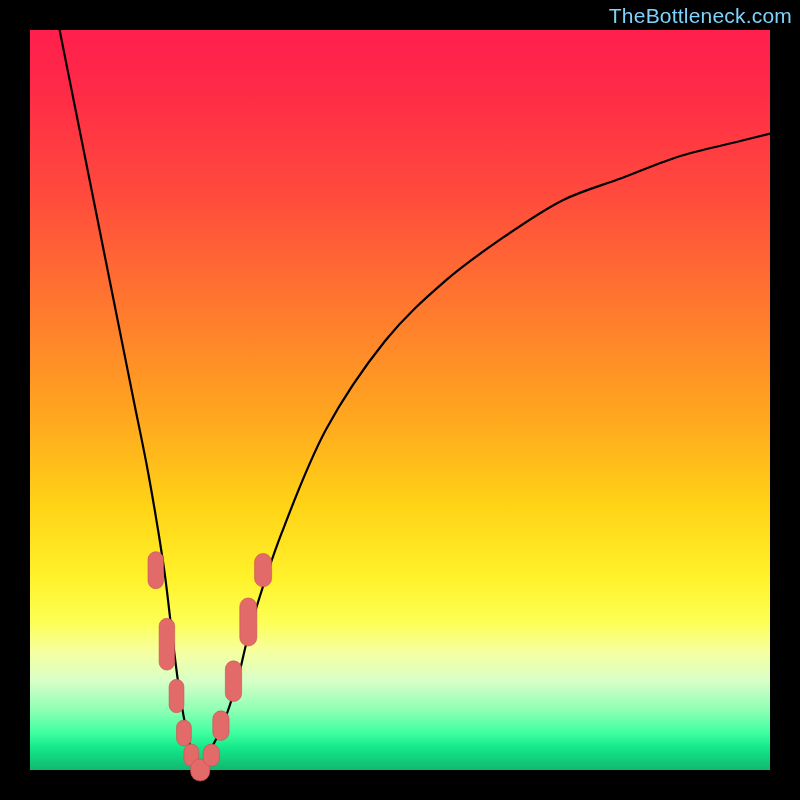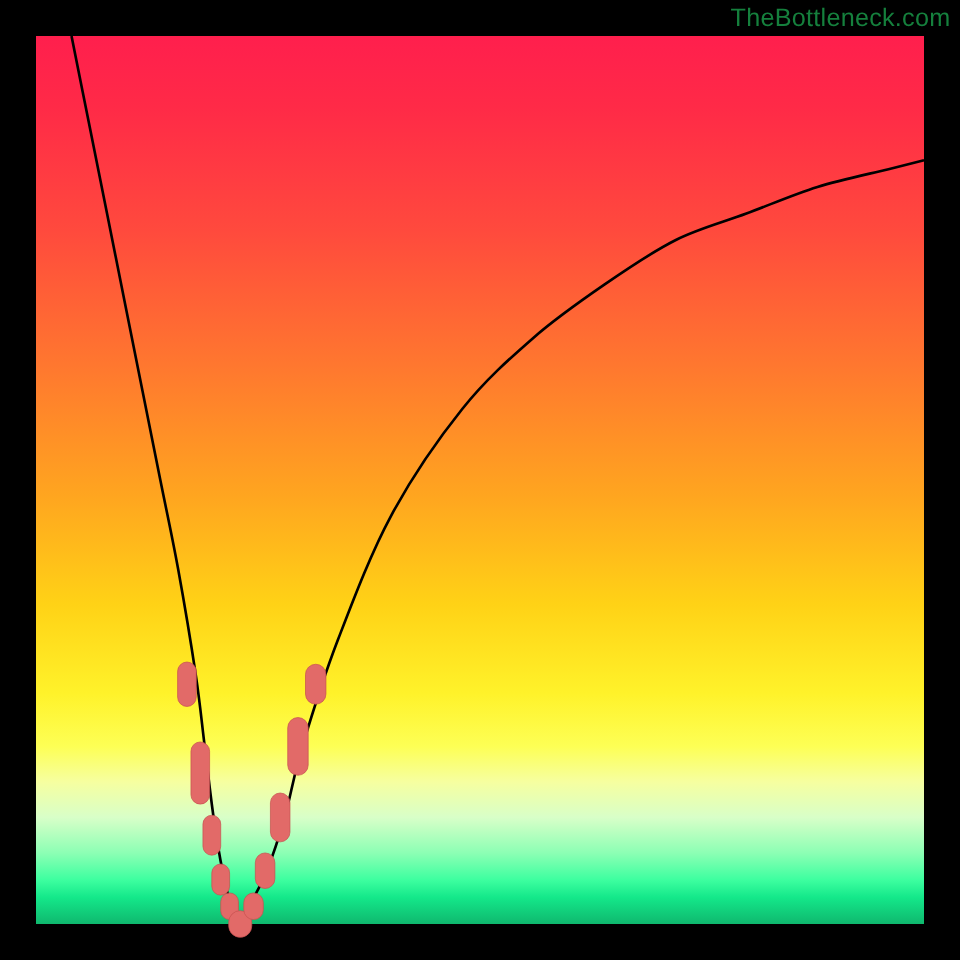--- a/index.html
+++ b/index.html
@@ -41,21 +41,21 @@
       #8cffb4 92%,
       #3effa0 95%,
       #14e88a 97%,
       #0fb86e 100%
     );
   }
   .watermark {
     position: absolute;
     top: 4px;
     right: 8px;
-    color: #15803d;
+    color: #7dd3fc;
     font-size: 21px;
     font-weight: 500;
     letter-spacing: 0.2px;
     user-select: none;
   }
   svg.curve-layer {
     position: absolute;
     top: 30px;
     left: 30px;
     width: 740px;

